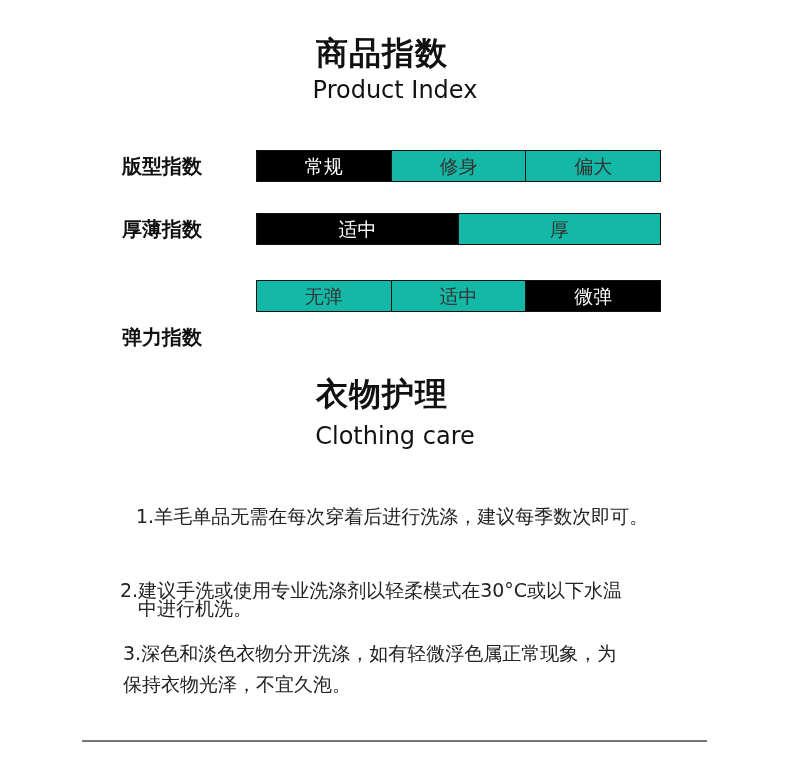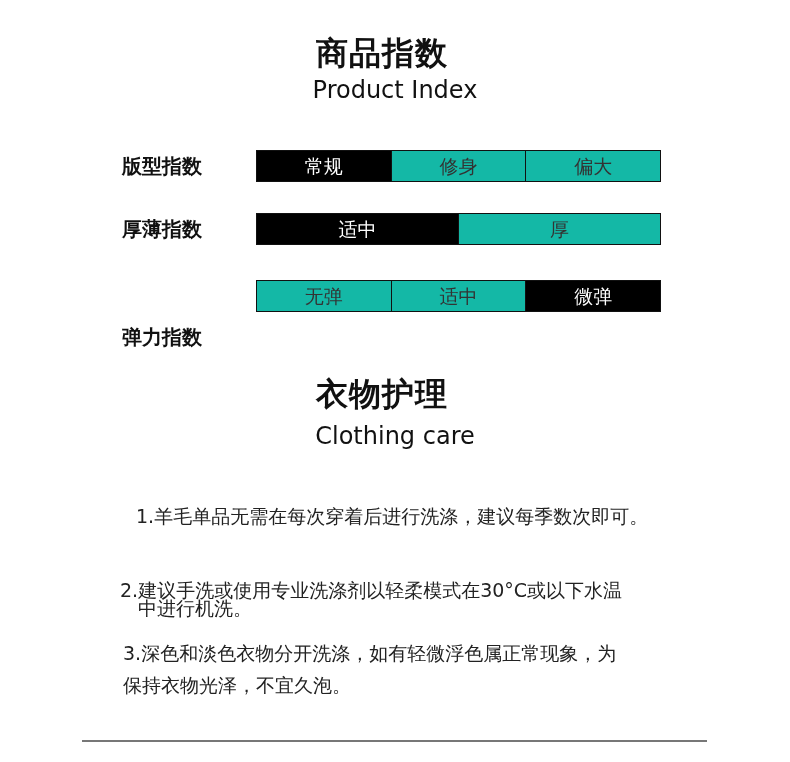--- a/index.html
+++ b/index.html
@@ -56,15 +56,15 @@
 
 <div class="title-cn" style="top:373px;">衣物护理</div>
 <div class="title-en" style="top:422px;">Clothing care</div>
 
 <div class="care-text" style="left:136px; top:500px;">1.羊毛单品无需在每次穿着后进行洗涤，建议每季数次即可。</div>
 
 <div class="care-text" style="left:120px; top:562px;margin-top:12px;">2.建议手洗或使用专业洗涤剂以轻柔模式在30°C或以下水温</div>
 <div class="care-text" style="left:138px; top:592px;">中进行机洗。</div>
 
 <div class="care-text" style="left:123px; top:637px;">3.深色和淡色衣物分开洗涤，如有轻微浮色属正常现象，为</div>
-<div class="care-text" style="left:123px; top:669px;">保持衣物光泽，不宜久泡。</div>
+<div class="care-text" style="left:123px; top:669px;font-family:Liberation Serif, serif;">保持衣物光泽，不宜久泡。</div>
 
 <div class="divider"></div>
 
 </body></html>

